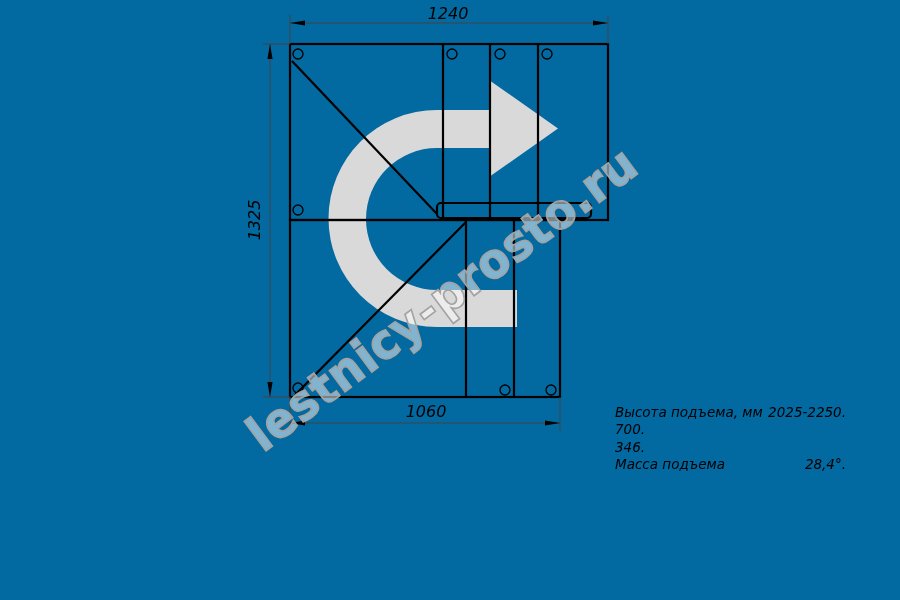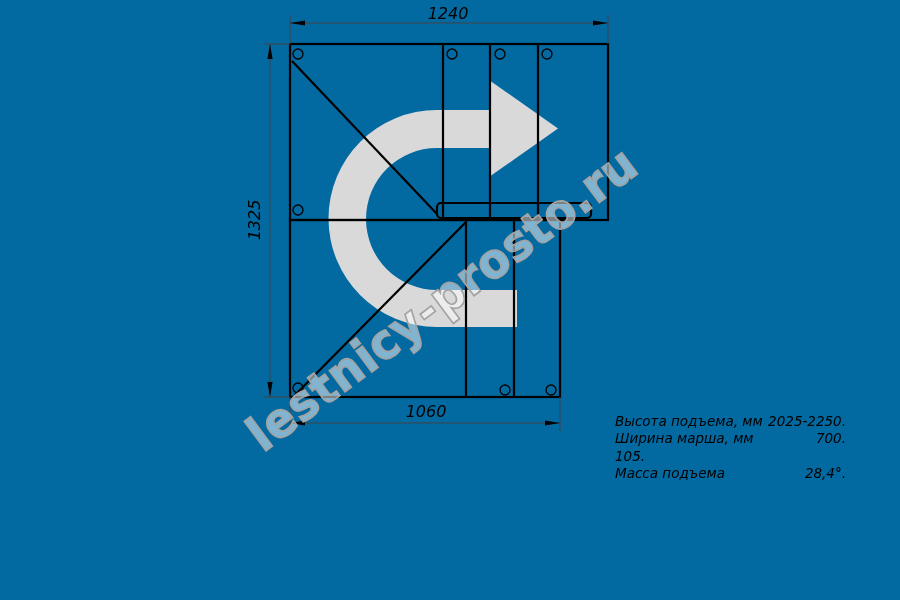--- a/index.html
+++ b/index.html
@@ -6,21 +6,21 @@
   #canvas{
     position:relative;width:900px;height:600px;background:#0369a1;overflow:hidden;
     font-family:"DejaVu Sans","Liberation Sans",sans-serif;
   }
   #drawing{position:absolute;left:0;top:0;}
   .dim-label{
     font-family:"DejaVu Sans","Liberation Sans",sans-serif;
     font-style:italic;font-size:16px;fill:#000000;
   }
   #specs{
-    position:absolute;left:615px;top:413px;width:231px;
+    position:absolute;left:615px;top:404px;width:231px;
     font-style:italic;font-size:13.5px;color:#000000;
   }
   .spec-row{display:flex;justify-content:space-between;line-height:17.4px;white-space:nowrap;}
   .spec-label{text-align:left;}
   .spec-value{text-align:center;}
 </style>
 </head>
 <body>
 
 <div id="canvas">
@@ -94,25 +94,24 @@
 
     <text transform="translate(263,453) rotate(-36.7)" font-size="48" font-weight="bold" letter-spacing="1" textLength="472" lengthAdjust="spacingAndGlyphs" fill="rgba(255,255,255,0.5)" stroke="#a3a3a3" stroke-width="1.7">lestnicy-prosto.ru</text>
   </svg>
 
   <div id="specs">
     <div class="spec-row">
       <span class="spec-label">Высота подъема, мм</span>
       <span class="spec-value">2025-2250.</span>
     </div>
     <div class="spec-row">
-      <span class="spec-label">Ширина марша, мм</span>
       <span class="spec-value">700.</span>
     </div>
     <div class="spec-row">
-      <span class="spec-value">105.</span>
+      <span class="spec-value">346.</span>
     </div>
     <div class="spec-row">
       <span class="spec-label">Масса подъема</span>
       <span class="spec-value">28,4°.</span>
     </div>
   </div>
 
 </div>
 
 </body></html>

